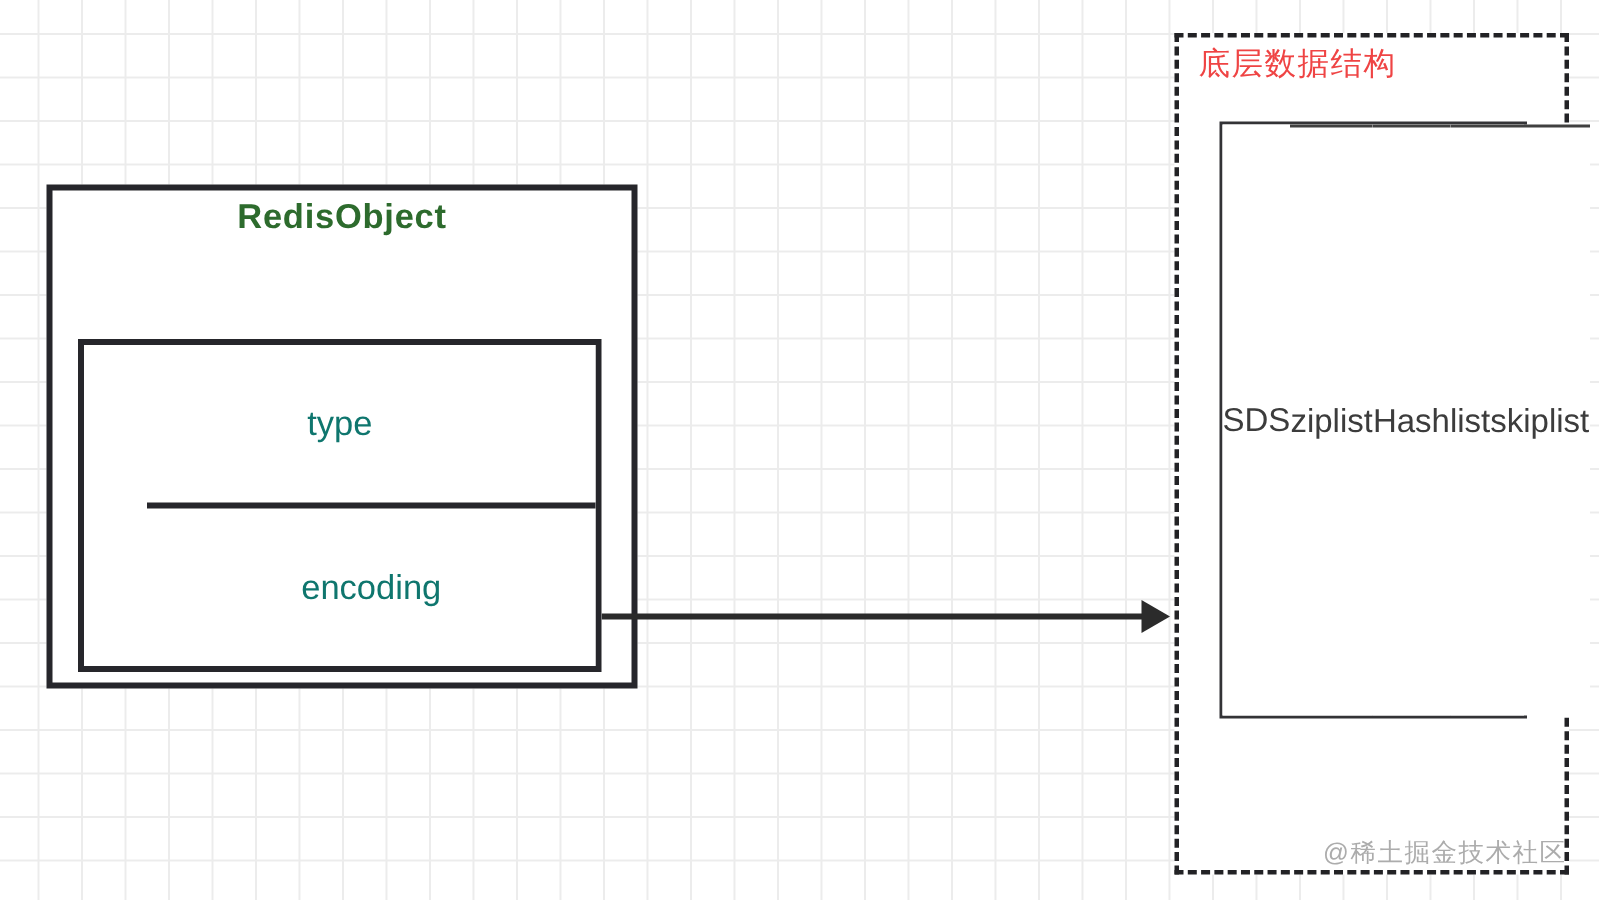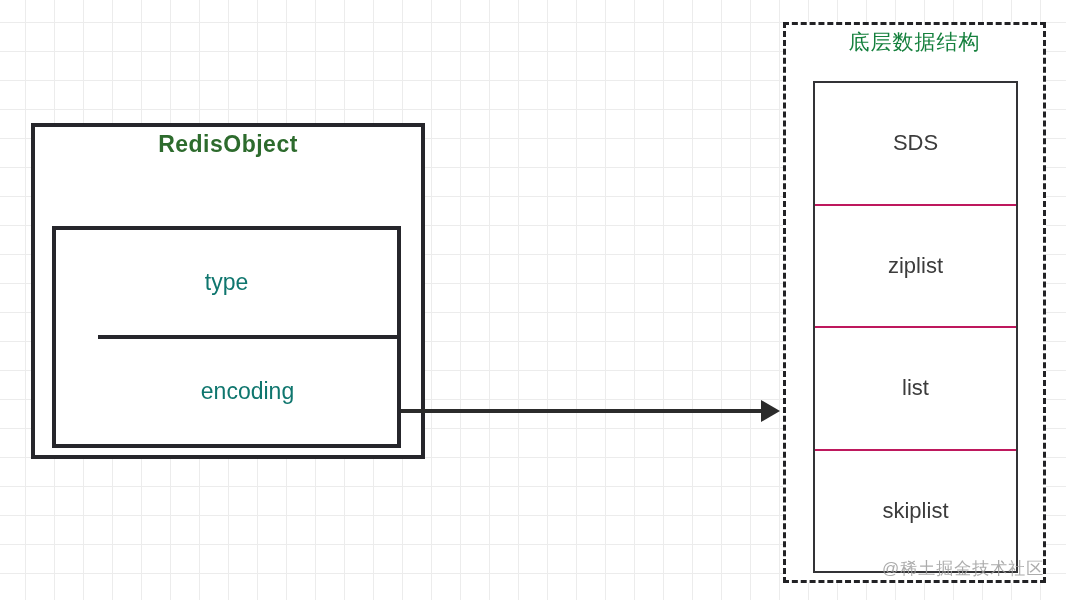--- a/index.html
+++ b/index.html
@@ -78,46 +78,46 @@
   
   .dashed-box {
     position: absolute;
     left: 783px; top: 22px;
     width: 263px; height: 561px;
     border: 3px dashed #222225;
     background: #ffffff;
   }
   .dashed-title {
     position: absolute;
-    left: 0; right: 0; top: 3px;
-    text-align: center;
+    left: 13px; right: 0; top: 3px;
+    text-align: left;
     font-size: 21px;
-    color: #15803d;
+    color: #ef4444;
     letter-spacing: 1px;
   }
   .right-table {
     position: absolute;
     left: 813px; top: 81px;
-    width: 205px; height: 492px;
+    width: 205px; height: 398px;
     border: 2px solid #333336;
     background: #ffffff;
     display: flex;
-    flex-direction: column;
+    flex-direction: row;
     z-index: 2;
   }
   .right-table .cell {
     flex: 1;
     display: flex;
     align-items: center;
     justify-content: center;
     font-size: 22px;
     color: #3c3c3c;
     background: #ffffff;
   }
-  .right-table .cell + .cell { border-top: 2px solid #be185d; }
+  .right-table .cell + .cell { border-top: 2px solid #404040; }
 
   .watermark {
     position: absolute;
     left: 882px; top: 557px;
     font-size: 17px;
     color: #9e9e9e;
     opacity: 0.85;
     letter-spacing: 1px;
     z-index: 3;
     white-space: nowrap;
@@ -140,19 +140,20 @@
   <div class="arrow-line"></div>
   <div class="arrow-head"></div>
 
   <div class="dashed-box">
     <div class="dashed-title">底层数据结构</div>
   </div>
 
   <div class="right-table">
     <div class="cell">SDS</div>
     <div class="cell">ziplist</div>
+    <div class="cell">Hash</div>
     <div class="cell">list</div>
     <div class="cell">skiplist</div>
   </div>
 
   <div class="watermark">@稀土掘金技术社区</div>
 
 </div>
 
 </body></html>

